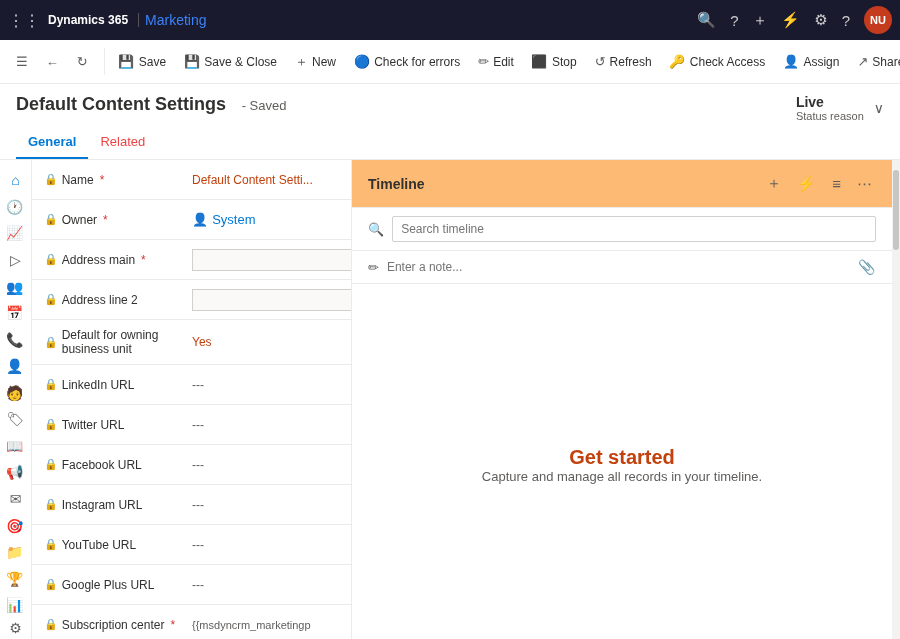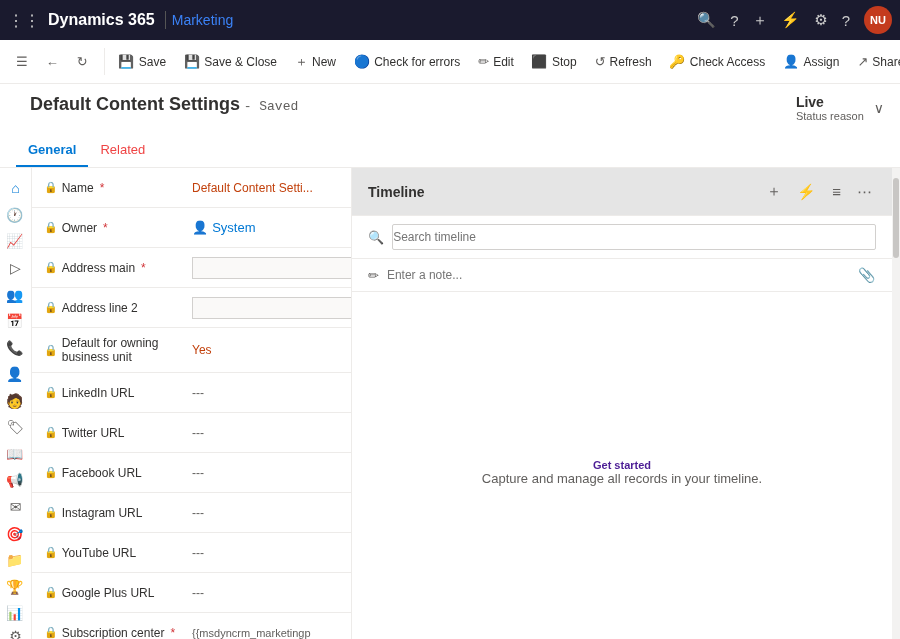--- a/index.html
+++ b/index.html
@@ -6,21 +6,21 @@
     body { font-family: 'Segoe UI', sans-serif; font-size: 13px; color: #323130; background: #f3f2f1; overflow: hidden; }
 
     
     .top-nav {
       display: flex; align-items: center;
       background: #1a1a2e; height: 40px; padding: 0 8px;
       color: white; gap: 8px;
     }
     .top-nav .app-grid-icon { color: #ccc; font-size: 16px; cursor: pointer; }
     .top-nav .brand { display: flex; align-items: center; gap: 6px; }
-    .top-nav .brand-name { color: white; font-size: 16px; font-weight: 600; border-right: 1px solid #555; padding-right: 10px; }
+    .top-nav .brand-name { color: white; font-size: 12px; font-weight: 600; border-right: 1px solid #555; padding-right: 10px; }
     .top-nav .module-name { color: #3b82f6; font-size: 14px; }
     .top-nav .right-icons { margin-left: auto; display: flex; align-items: center; gap: 14px; color: #ccc; font-size: 15px; }
     .top-nav .avatar {
       width: 28px; height: 28px; border-radius: 50%;
       background: #c43b1e; color: white; font-size: 11px;
       display: flex; align-items: center; justify-content: center; font-weight: 600;
     }
 
     
     .command-bar {
@@ -37,30 +37,30 @@
 
     
     .page-header {
       background: white; padding: 10px 16px 0 16px;
       border-bottom: 1px solid #edebe9;
     }
     .page-header-top {
       display: flex; align-items: flex-start; justify-content: space-between;
     }
     .page-title-area {}
-    .page-title { font-size: 18px; font-weight: 600; color: #323130; display: inline; margin-left: 14px; }
-    .page-saved { color: #605e5c; font-size: 13px; margin-left: 0; font-family: Liberation Mono, monospace; }
+    .page-title { font-size: 18px; font-weight: 600; color: #323130; display: inline; }
+    .page-saved { color: #605e5c; font-size: 13px; margin-left: 12px; }
     .page-subtitle { font-size: 12px; color: #605e5c; margin-top: 2px; }
     .status-area { display: flex; align-items: center; gap: 10px; cursor: pointer; }
     .status-live { font-size: 14px; font-weight: 600; color: #323130; }
     .status-reason { font-size: 11px; color: #605e5c; }
     .status-chevron { font-size: 14px; color: #605e5c; }
 
     
-    .tabs { display: flex; gap: 0; margin-top: 12px; }
+    .tabs { display: flex; gap: 0; margin-top: 4px; }
     .tab {
       padding: 8px 12px; font-size: 13px; cursor: pointer;
       border-bottom: 2px solid transparent; color: #ef4444;
     }
     .tab.active { color: #0078d4; border-bottom: 2px solid #0078d4; font-weight: 600; }
 
     
     .left-nav {
       width: 32px; background: white; border-right: 1px solid #edebe9;
       display: flex; flex-direction: column; align-items: center;
@@ -97,52 +97,52 @@
     .owner-icon { font-size: 13px; }
     .triple-dash { color: #605e5c; }
 
     
     .timeline-panel {
       flex: 1; background: white; display: flex; flex-direction: column;
       margin: 0; overflow: hidden;
     }
     .timeline-header {
       display: flex; align-items: center; padding: 12px 16px;
-      border-bottom: 1px solid #edebe9; background: #e5e5e5;
+      border-bottom: 1px solid #edebe9; background: #fdba74;
     }
     .timeline-title { font-size: 14px; font-weight: 600; flex: 1; }
     .timeline-actions { display: flex; gap: 8px; align-items: center; color: #605e5c; }
     .timeline-action-btn { background: none; border: none; cursor: pointer; font-size: 15px; color: #605e5c; padding: 2px 4px; }
 
     .timeline-search {
       display: flex; align-items: center; gap: 8px;
       padding: 8px 16px; border-bottom: 1px solid #edebe9;
     }
     .timeline-search input {
-      flex: 1; border: 1px solid #d2d0ce; padding: 5px 0;
+      flex: 1; border: 1px solid #d2d0ce; padding: 5px 8px;
       font-size: 12px; border-radius: 2px;
     }
     .search-icon-tl { color: #605e5c; font-size: 13px; }
 
     .timeline-note {
       display: flex; align-items: center; gap: 8px;
       padding: 8px 16px; border-bottom: 1px solid #edebe9;
     }
     .note-pencil { color: #605e5c; font-size: 13px; }
     .note-input {
       flex: 1; border: none; font-size: 12px; color: #a19f9d;
       background: transparent; outline: none;
     }
     .note-attach { color: #605e5c; font-size: 14px; cursor: pointer; }
 
     .timeline-empty {
       flex: 1; display: flex; flex-direction: column;
       align-items: center; justify-content: center; padding: 40px;
     }
-    .timeline-empty-title { font-size: 11px; font-weight: 600; color: #4c1d95; margin-bottom: 0; }
+    .timeline-empty-title { font-size: 20px; font-weight: 600; color: #c2410c; margin-bottom: 0; }
     .timeline-empty-subtitle { font-size: 13px; color: #605e5c; }
 
     
     .scrollbar-track {
       width: 8px; background: #f3f2f1; flex-shrink: 0;
     }
     .scrollbar-thumb {
       width: 6px; margin: 0 1px; height: 80px; background: #c8c6c4;
       border-radius: 3px; margin-top: 10px;
     }

